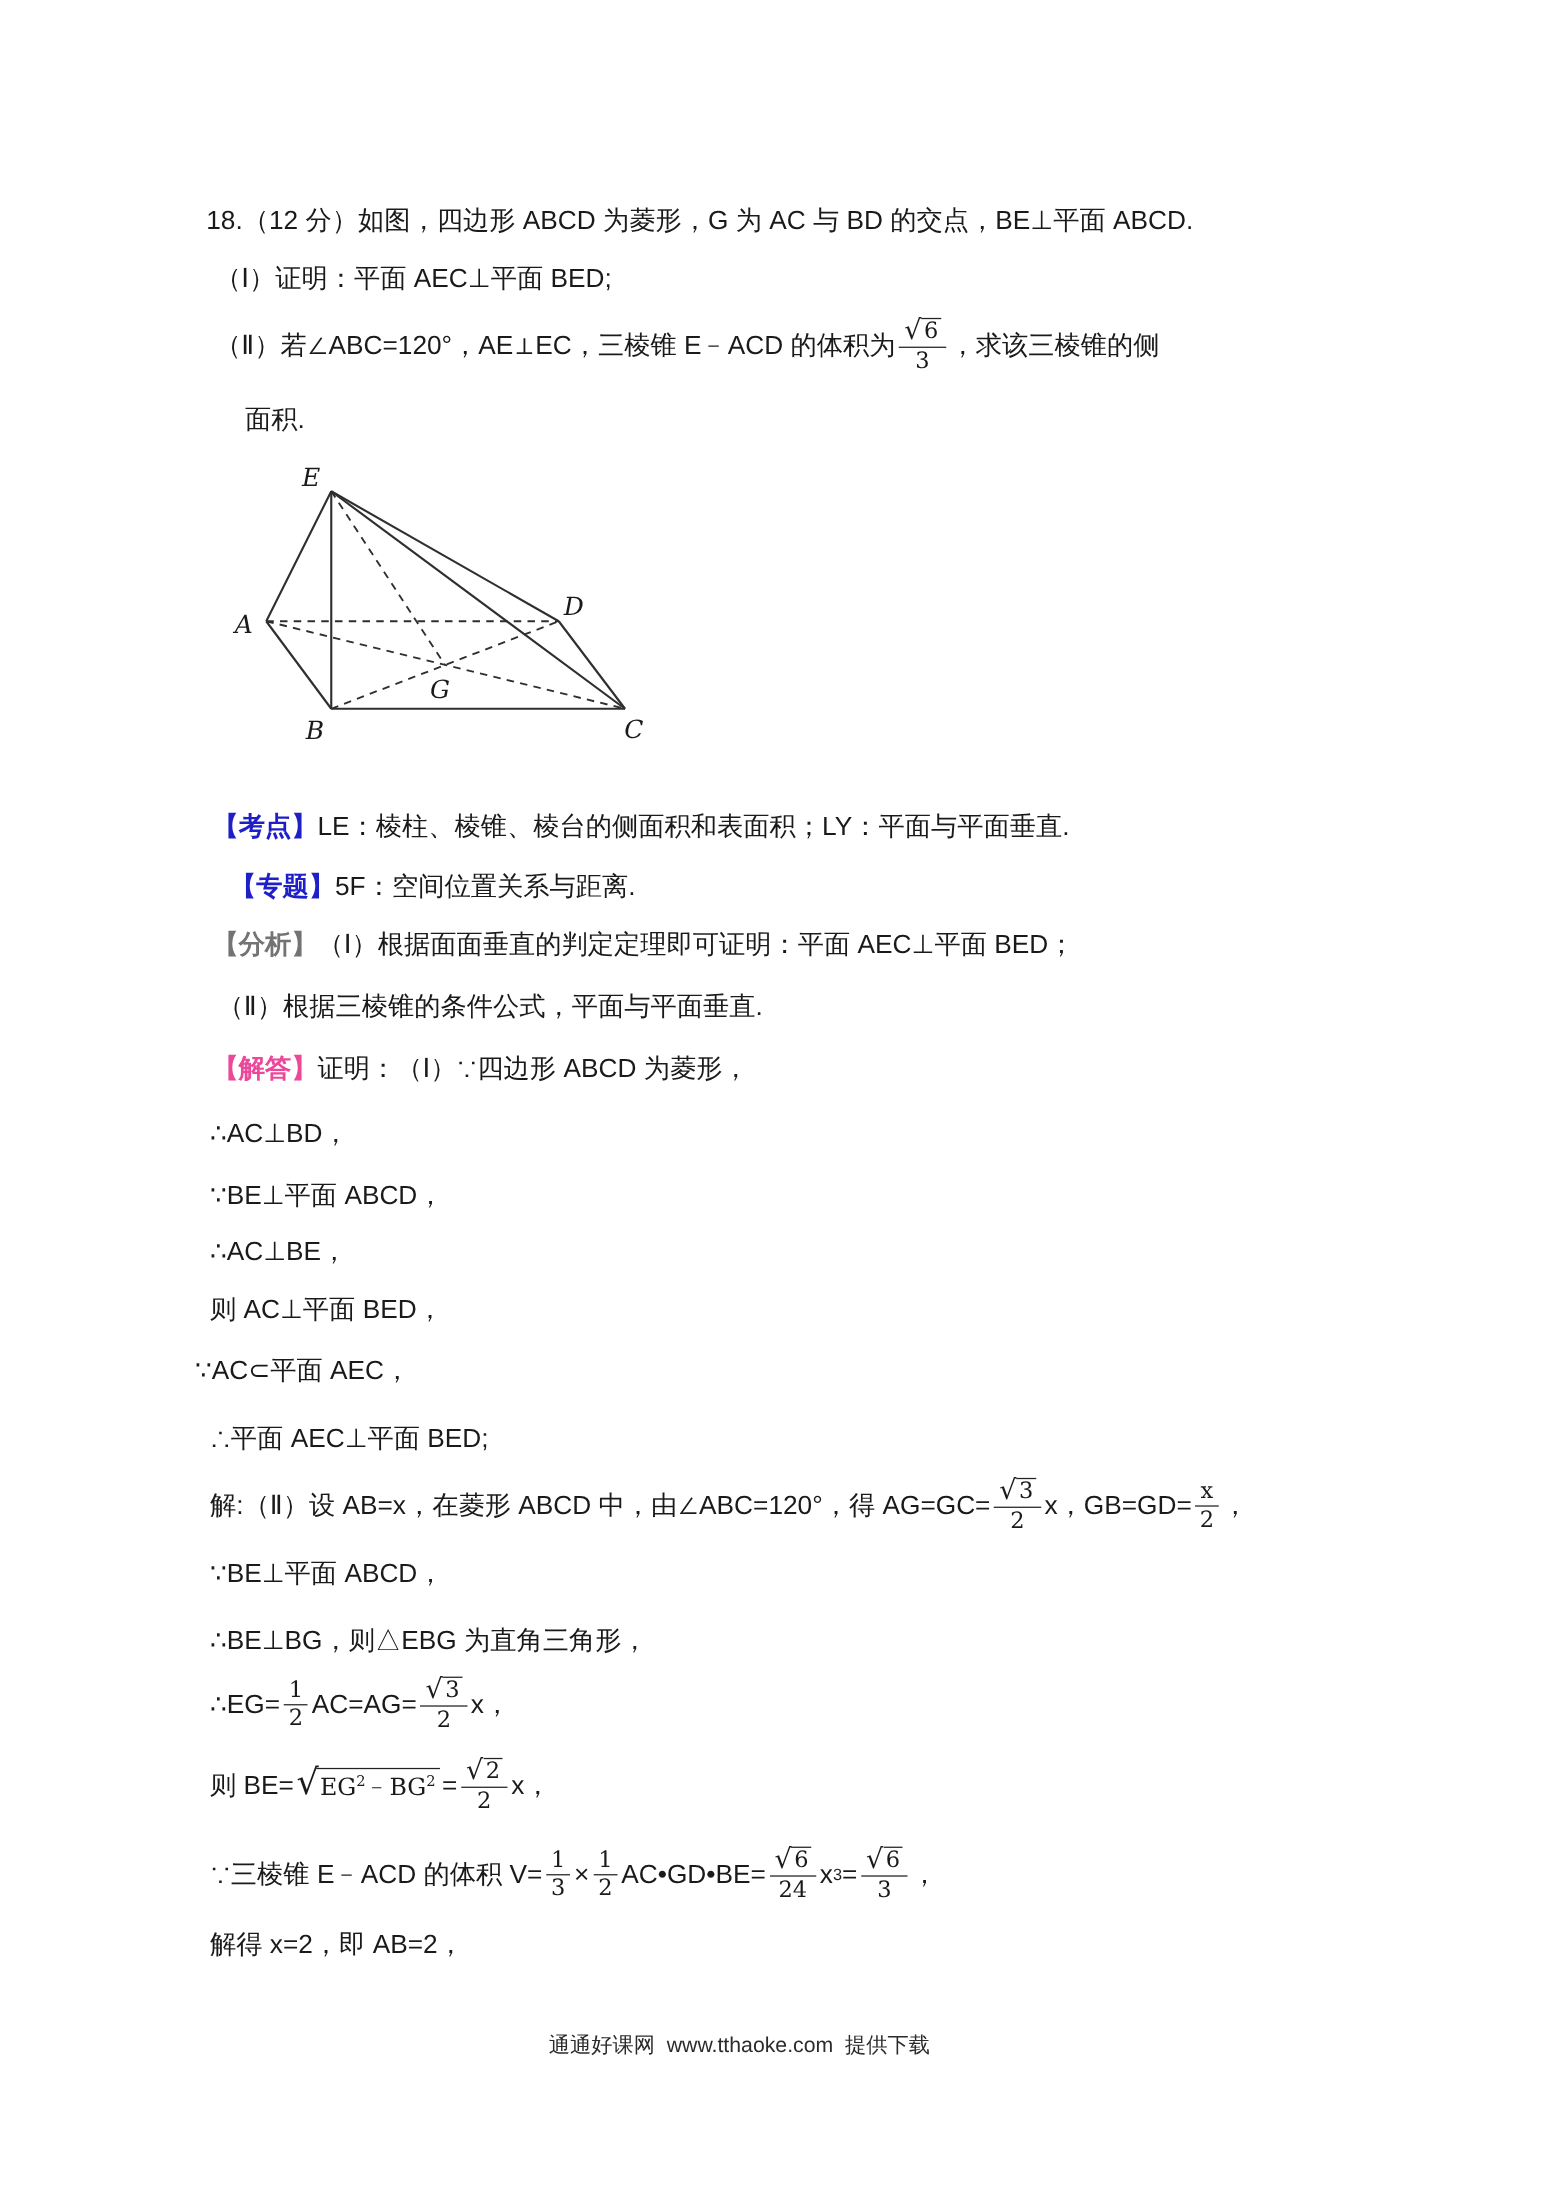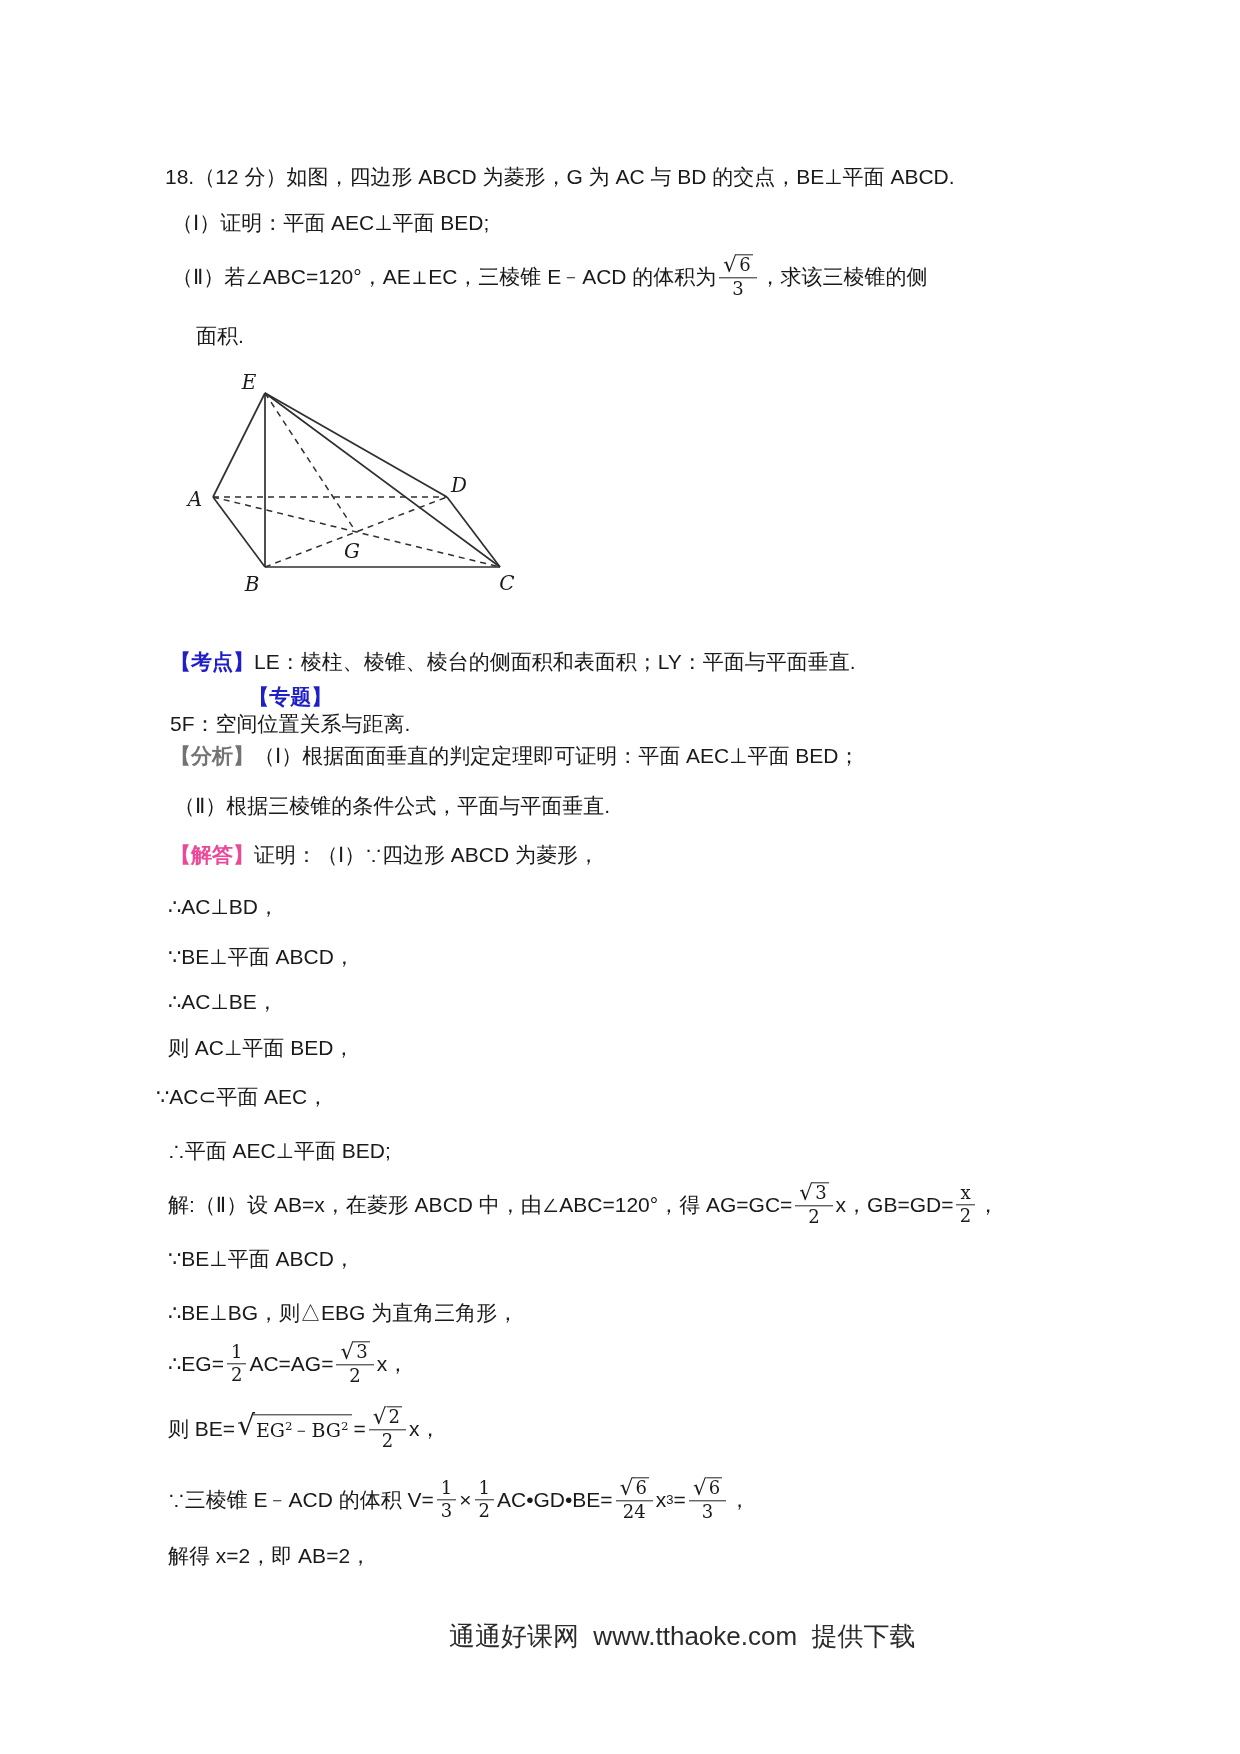--- a/index.html
+++ b/index.html
@@ -58,36 +58,36 @@
     font-family:"DejaVu Serif", serif;
     font-style:italic;
     font-size:20px;
     fill:#1a1a1a;
   }
   .footer {
     position:absolute;
     left:420px;
     top:1636px;
     transform:translateY(-50%);
-    font-size:26px;
+    font-size:17px;
     color:#2b2b2b;
     white-space:pre;
   }
 </style>
 </head>
 <body>
 
 <div class="page">
   <div id="lines-layer">
       <div class="line" style="left: 165px; top: 177px;"><span class="seg">18.（12 分）如图，四边形 ABCD 为菱形，G 为 AC 与 BD 的交点，BE⊥平面 ABCD.</span></div>
       <div class="line" style="left: 172px; top: 223px;"><span class="seg">（Ⅰ）证明：平面 AEC⊥平面 BED;</span></div>
       <div class="line" style="left: 172px; top: 277px;"><span class="seg">（Ⅱ）若∠ABC=120°，AE⊥EC，三棱锥 E﹣ACD 的体积为</span><span class="frac"><span class="num"><span class="sqrt-sign">√</span><span class="sqrt-arg">6</span></span><span class="den">3</span></span><span class="seg">，求该三棱锥的侧</span></div>
       <div class="line" style="left: 196px; top: 336px;"><span class="seg">面积.</span></div>
       <div class="line" style="left: 170px; top: 662px;"><span class="seg accent-label" style="color: rgb(31, 31, 200);">【考点】</span><span class="seg">LE：棱柱、棱锥、棱台的侧面积和表面积；LY：平面与平面垂直.</span></div>
-      <div class="line" style="left: 170px; top: 710px; flex-direction: column;"><span class="seg accent-label" style="color: rgb(31, 31, 200);">【专题】</span><span class="seg">5F：空间位置关系与距离.</span></div>
+      <div class="line" style="left: 184px; top: 710px;"><span class="seg accent-label" style="color: rgb(31, 31, 200);">【专题】</span><span class="seg">5F：空间位置关系与距离.</span></div>
       <div class="line" style="left: 170px; top: 756px;"><span class="seg accent-label" style="color: #737373;">【分析】</span><span class="seg">（Ⅰ）根据面面垂直的判定定理即可证明：平面 AEC⊥平面 BED；</span></div>
       <div class="line" style="left: 174px; top: 806px;"><span class="seg">（Ⅱ）根据三棱锥的条件公式，平面与平面垂直.</span></div>
       <div class="line" style="left: 170px; top: 855px;"><span class="seg accent-label" style="color: #ec4899;">【解答】</span><span class="seg">证明：（Ⅰ）∵四边形 ABCD 为菱形，</span></div>
       <div class="line" style="left: 168px; top: 907px;"><span class="seg">∴AC⊥BD，</span></div>
       <div class="line" style="left: 168px; top: 957px;"><span class="seg">∵BE⊥平面 ABCD，</span></div>
       <div class="line" style="left: 168px; top: 1002px;"><span class="seg">∴AC⊥BE，</span></div>
       <div class="line" style="left: 168px; top: 1048px;"><span class="seg">则 AC⊥平面 BED，</span></div>
       <div class="line" style="left: 156px; top: 1097px;"><span class="seg">∵AC⊂平面 AEC，</span></div>
       <div class="line" style="left: 168px; top: 1151px;"><span class="seg">∴平面 AEC⊥平面 BED;</span></div>
       <div class="line" style="left: 168px; top: 1205px;"><span class="seg">解:（Ⅱ）设 AB=x，在菱形 ABCD 中，由∠ABC=120°，得 AG=GC=</span><span class="frac"><span class="num"><span class="sqrt-sign">√</span><span class="sqrt-arg">3</span></span><span class="den">2</span></span><span class="seg">x，GB=GD=</span><span class="frac"><span class="num">x</span><span class="den">2</span></span><span class="seg">，</span></div>

